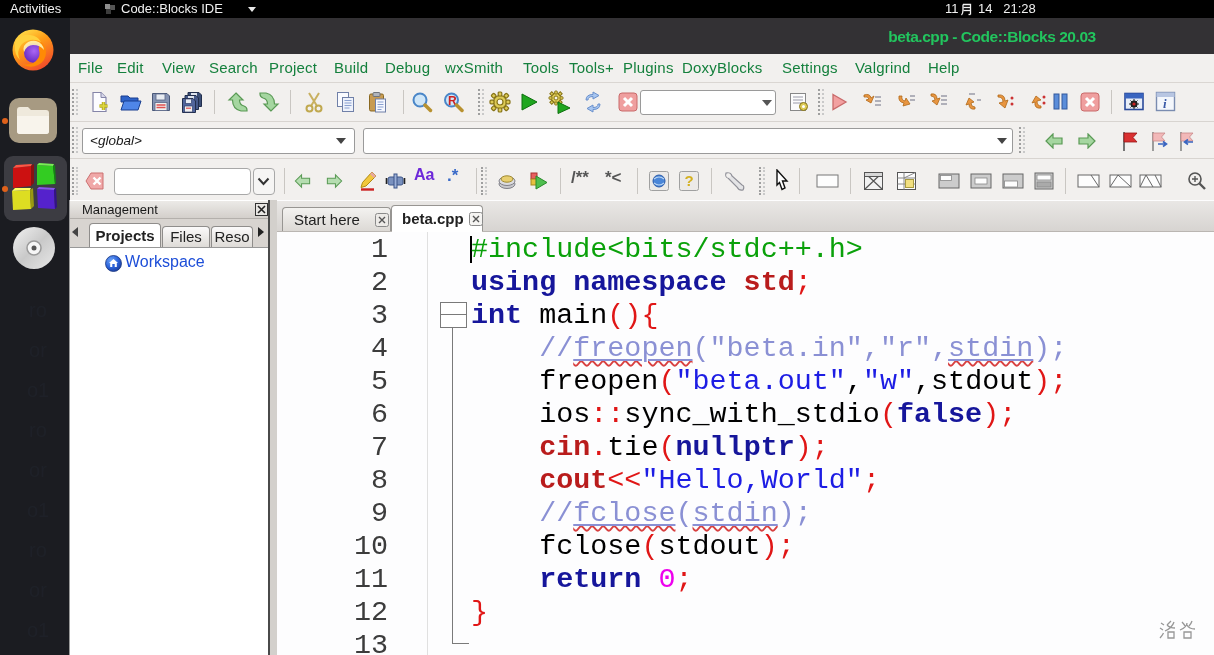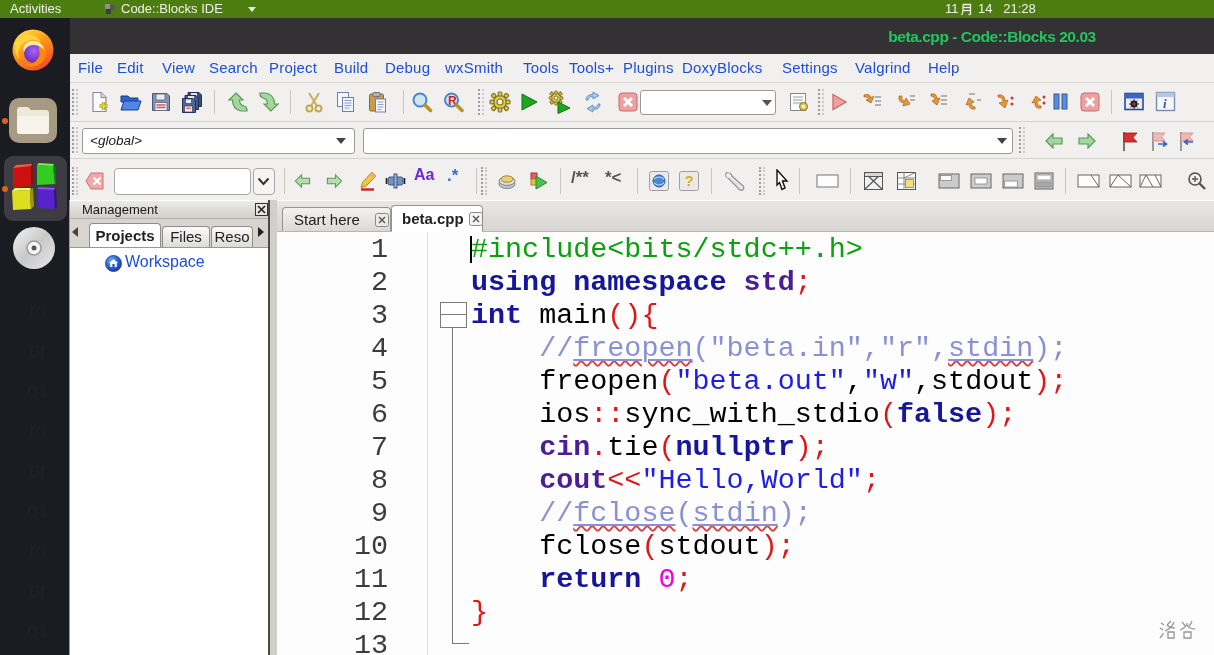--- a/index.html
+++ b/index.html
@@ -1,29 +1,29 @@
 <!DOCTYPE html>
 <html><head>
 <meta charset="utf-8">
 <style>
   html,body{margin:0;padding:0;}
   body{width:1214px;height:655px;overflow:hidden;position:relative;
        font-family:"Liberation Sans",sans-serif;background:#f2f0ee;}
   .abs{position:absolute;}
   
-  #topbar{left:0;top:0;width:1214px;height:18px;background:#4d7c0f;color:#f1f1f1;font-size:13px;}
+  #topbar{left:0;top:0;width:1214px;height:18px;background:#000000;color:#f1f1f1;font-size:13px;}
   #topbar span{position:absolute;top:0;line-height:18px;}
   
   #dock{left:0;top:18px;width:70px;height:637px;background:#1b1c21;}
   
   #titlebar{left:70px;top:18px;width:1144px;height:36px;background:#333134;}
   #title{position:absolute;left:922px;top:0;height:36px;line-height:37px;transform:translateX(-50%);
          color:#22c55e;font-weight:bold;font-size:15.5px;letter-spacing:-0.45px;white-space:nowrap;}
   #menubar{left:70px;top:54px;width:1144px;height:28px;background:#f2f0ee;border-bottom:1px solid #dad6d2;}
-  .mi{position:absolute;top:0;line-height:28px;font-size:15px;letter-spacing:.2px;color:#1d4ed8;white-space:nowrap;}
+  .mi{position:absolute;top:0;line-height:28px;font-size:15px;letter-spacing:.2px;color:#15803d;white-space:nowrap;}
   #tb1{left:70px;top:83px;width:1144px;height:38px;background:#f2f0ee;border-bottom:1px solid #d8d4d0;}
   #tb2{left:70px;top:122px;width:1144px;height:36px;background:#f2f0ee;border-bottom:1px solid #d8d4d0;}
   #tb3{left:70px;top:159px;width:1144px;height:41px;background:#f2f0ee;border-bottom:1px solid #c6c2be;}
   .grip{position:absolute;border-left:2px dotted #9f9f9f;border-right:2px dotted #c9c9c9;width:2px;}
   .vsep{position:absolute;width:1px;background:#c9c6c2;}
   .ibx{position:absolute;}
   
   #mgmt{left:70px;top:200px;width:198px;height:455px;background:#ffffff;}
   #mgmthdr{position:absolute;left:0;top:1px;width:198px;height:17px;
            background:linear-gradient(#eceae7,#d3cfcb);border-bottom:1px solid #b4b0ac;
@@ -39,21 +39,21 @@
   #tabbar{position:absolute;left:0;top:1px;width:937px;height:30px;
           background:linear-gradient(#e9e7e5,#d7d4d1);border-bottom:1px solid #bab6b2;}
   .etab{position:absolute;box-sizing:border-box;border:1px solid #979592;border-bottom:none;
         border-radius:4px 4px 0 0;font-size:15px;color:#222;}
   #code{position:absolute;left:194px;top:33px;width:743px;height:424px;
         font-family:"Liberation Mono",monospace;font-size:28.4px;line-height:33px;white-space:pre;}
   #gutter{position:absolute;left:0;top:33px;width:111px;height:424px;text-align:right;white-space:pre;
         font-family:"Liberation Mono",monospace;font-size:28.4px;line-height:33px;color:#3c3c3c;background:#fdfdfe;}
   .kw{color:#16169b;font-weight:bold;}
   .gr{color:#0aa10a;}
-  .grb{color:#4c1d95;font-weight:bold;}
+  .grb{color:#b91c1c;font-weight:bold;}
   .rd{color:#e01616;}
   .st{color:#1d1de4;}
   .cm{color:#8a90d4;}
   .nm{color:#ee00ee;}
   .sq{text-decoration-line:underline;text-decoration-style:wavy;text-decoration-color:#d84040;
       text-decoration-thickness:1.5px;text-underline-offset:4px;}
   .sq>span{text-decoration-line:underline;text-decoration-style:solid;text-decoration-color:#8a90d4;
       text-decoration-thickness:1.5px;text-underline-offset:2.5px;}
 </style>
 </head>

